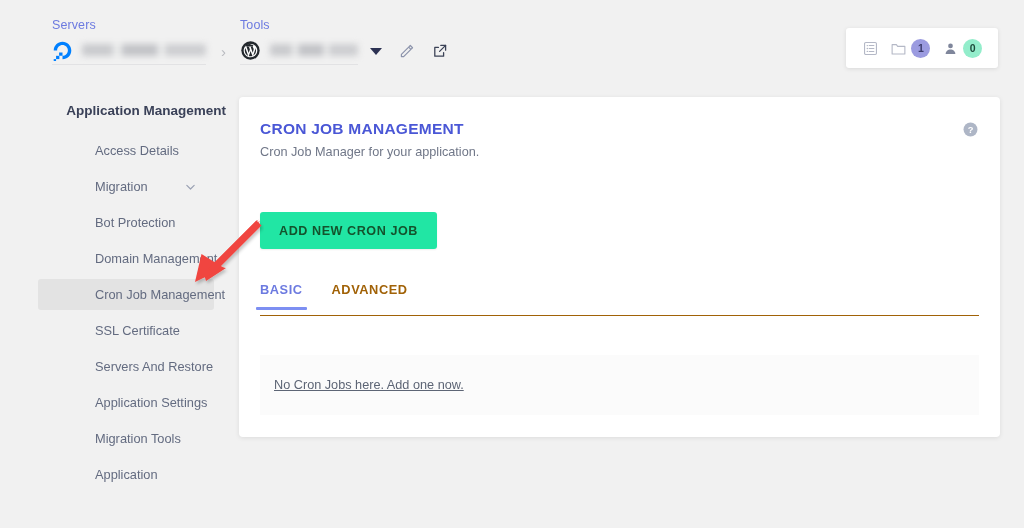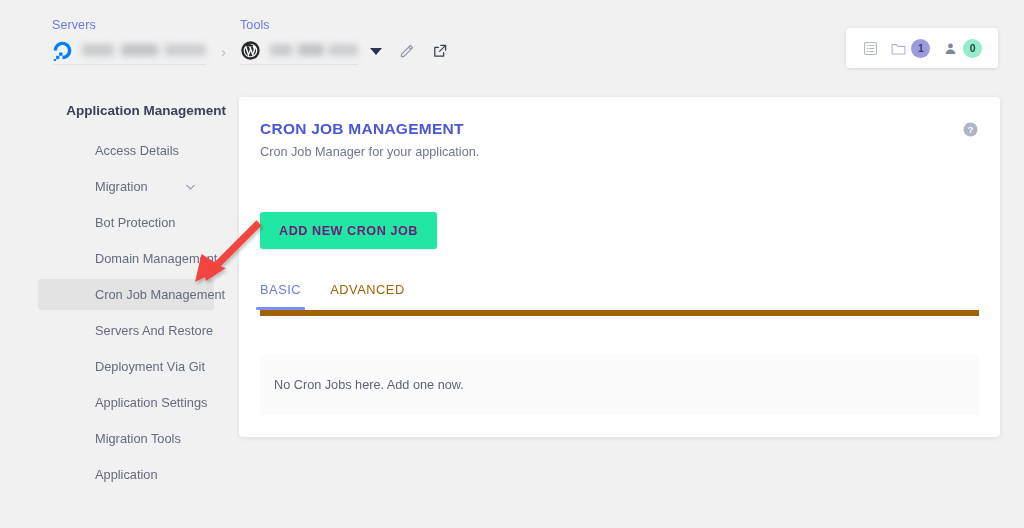--- a/index.html
+++ b/index.html
@@ -200,39 +200,40 @@
     width: 17px; height: 17px;
     cursor: pointer;
   }
 
   .add-btn {
     position: absolute;
     left: 21px; top: 115px;
     height: 37px;
     padding: 0 19px;
     background: #21e6a4;
-    color: #701a75;
+    color: #14532d;
     border: none;
     border-radius: 3px;
     font-family: "Liberation Sans", sans-serif;
     font-size: 12.6px;
     font-weight: bold;
     letter-spacing: .55px;
     cursor: pointer;
     box-shadow: 0 1px 2px rgba(0,0,0,.07);
   }
 
   .tabs {
     position: absolute;
     left: 21px; top: 183px;
     width: 719px;
     height: 36px;
-    border-bottom: 6px solid #a16207;
+    border-bottom: 1px solid #a16207;
     display: flex;
     align-items: flex-start;
+    font-weight: bold;
   }
   .tab {
     font-size: 12.8px;
     letter-spacing: .55px;
     color: #a16207;
     padding: 2px 0 12px 0;
     margin-right: 29px;
     cursor: pointer;
     position: relative;
   }
@@ -254,20 +255,21 @@
     left: 21px; top: 258px;
     width: 719px; height: 60px;
     background: #fbfbfb;
     display: flex;
     align-items: center;
     padding-left: 14px;
   }
   .empty-text {
     font-size: 12.7px;
     color: #5d6575;
+    text-decoration: underline;
   }
 
   
   .red-arrow {
     position: absolute;
     left: 188px; top: 216px;
     width: 76px; height: 80px;
     pointer-events: none;
   }
 </style>
@@ -365,28 +367,28 @@
   </div>
 
   <div class="nav-item">
     <span>Domain Management</span>
   </div>
 
   <div class="nav-item active">
     <span>Cron Job Management</span>
   </div>
 
+  <div class="nav-item">
+    <span>SSL Certificate</span>
+  </div>
 
   <div class="nav-item">
     <span>Servers And Restore</span>
   </div>
 
-  <div class="nav-item">
-    <span>Deployment Via Git</span>
-  </div>
 
   <div class="nav-item">
     <span>Application Settings</span>
   </div>
 
   <div class="nav-item">
     <span>Migration Tools</span>
   </div>
 
   <div class="nav-item">

